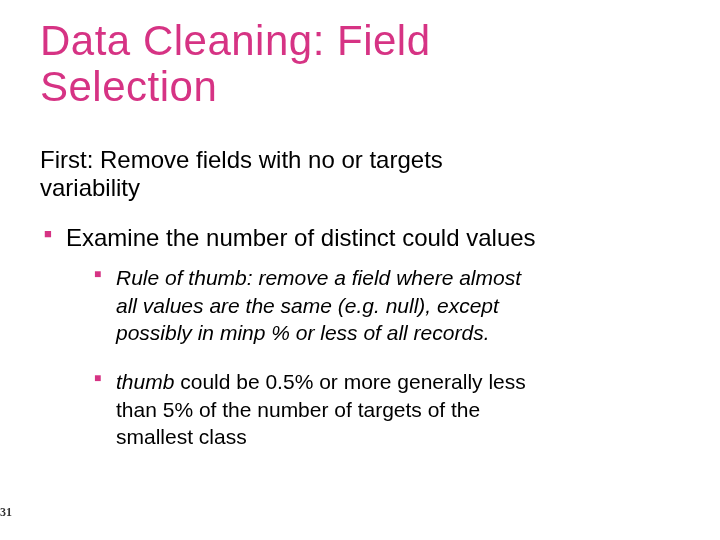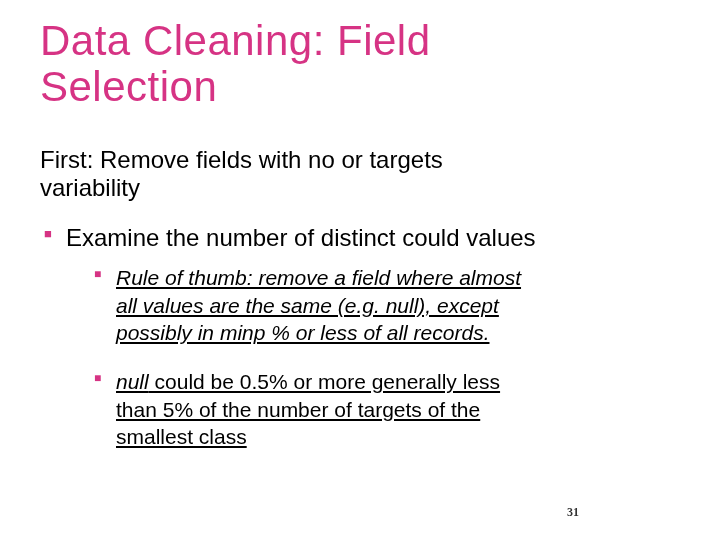--- a/index.html
+++ b/index.html
@@ -47,21 +47,20 @@
     position: absolute;
     left: 0;
     top: 2px;
     font-size: 13px;
     color: #d63384;
   }
   .b2 {
     list-style: none;
     padding: 0;
     margin: 12px 0 0 28px;
-    text-decoration: underline;
   }
   .b2 > li {
     position: relative;
     font-size: 21px;
     line-height: 1.3;
     padding-left: 22px;
     margin-bottom: 22px;
   }
   .b2 > li::before {
     content: "■";
@@ -70,21 +69,21 @@
     top: 3px;
     font-size: 12px;
     color: #d63384;
   }
   .it { font-style: italic; }
   .pagenum {
     position: absolute;
     left: 0;
     right: 0;
     bottom: 20px;
-    text-align: right;
+    text-align: left;
     font-size: 12px;
     font-weight: bold;
     font-family: Georgia, 'Times New Roman', serif;
     color: #333;
   }
 </style>
 </head>
 <body>
 
 <div class="slide">
@@ -94,20 +93,20 @@
   <p class="intro">First: Remove fields with no or targets variability</p>
 
   <ul class="b1">
     <li>
       <span>Examine the number of distinct could values</span>
       <ul class="b2">
         <li>
           <span class="it">Rule of thumb: remove a field where almost all values are the same (e.g. null), except  possibly in minp % or less of all records.</span>
         </li>
         <li>
-          <span class="it">null</span><span> could be 0.5% or more generally less than 5% of the number of targets of the smallest class</span>
+          <span class="it">thumb</span><span> could be 0.5% or more generally less than 5% of the number of targets of the smallest class</span>
         </li>
       </ul>
     </li>
   </ul>
 
   <div class="pagenum">31</div>
 </div>
 
 </body></html>

